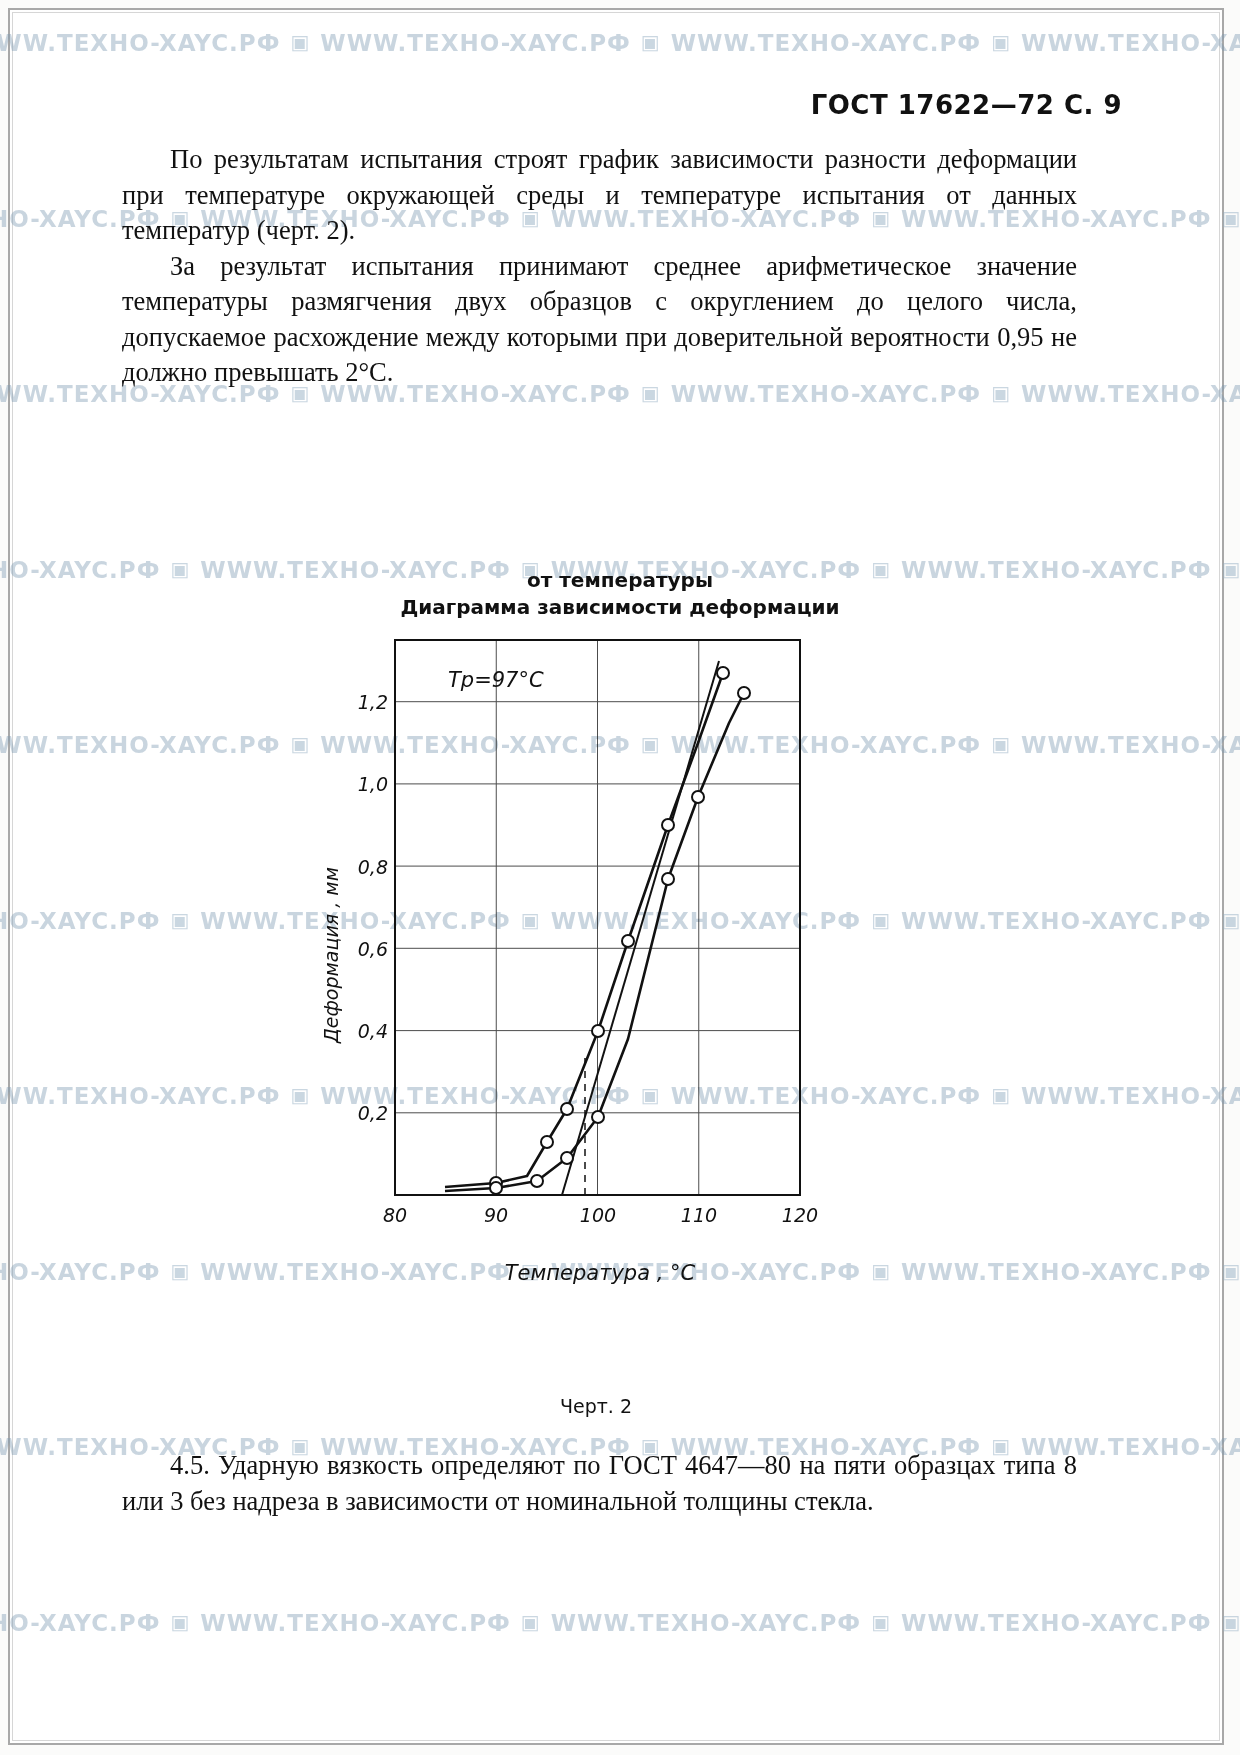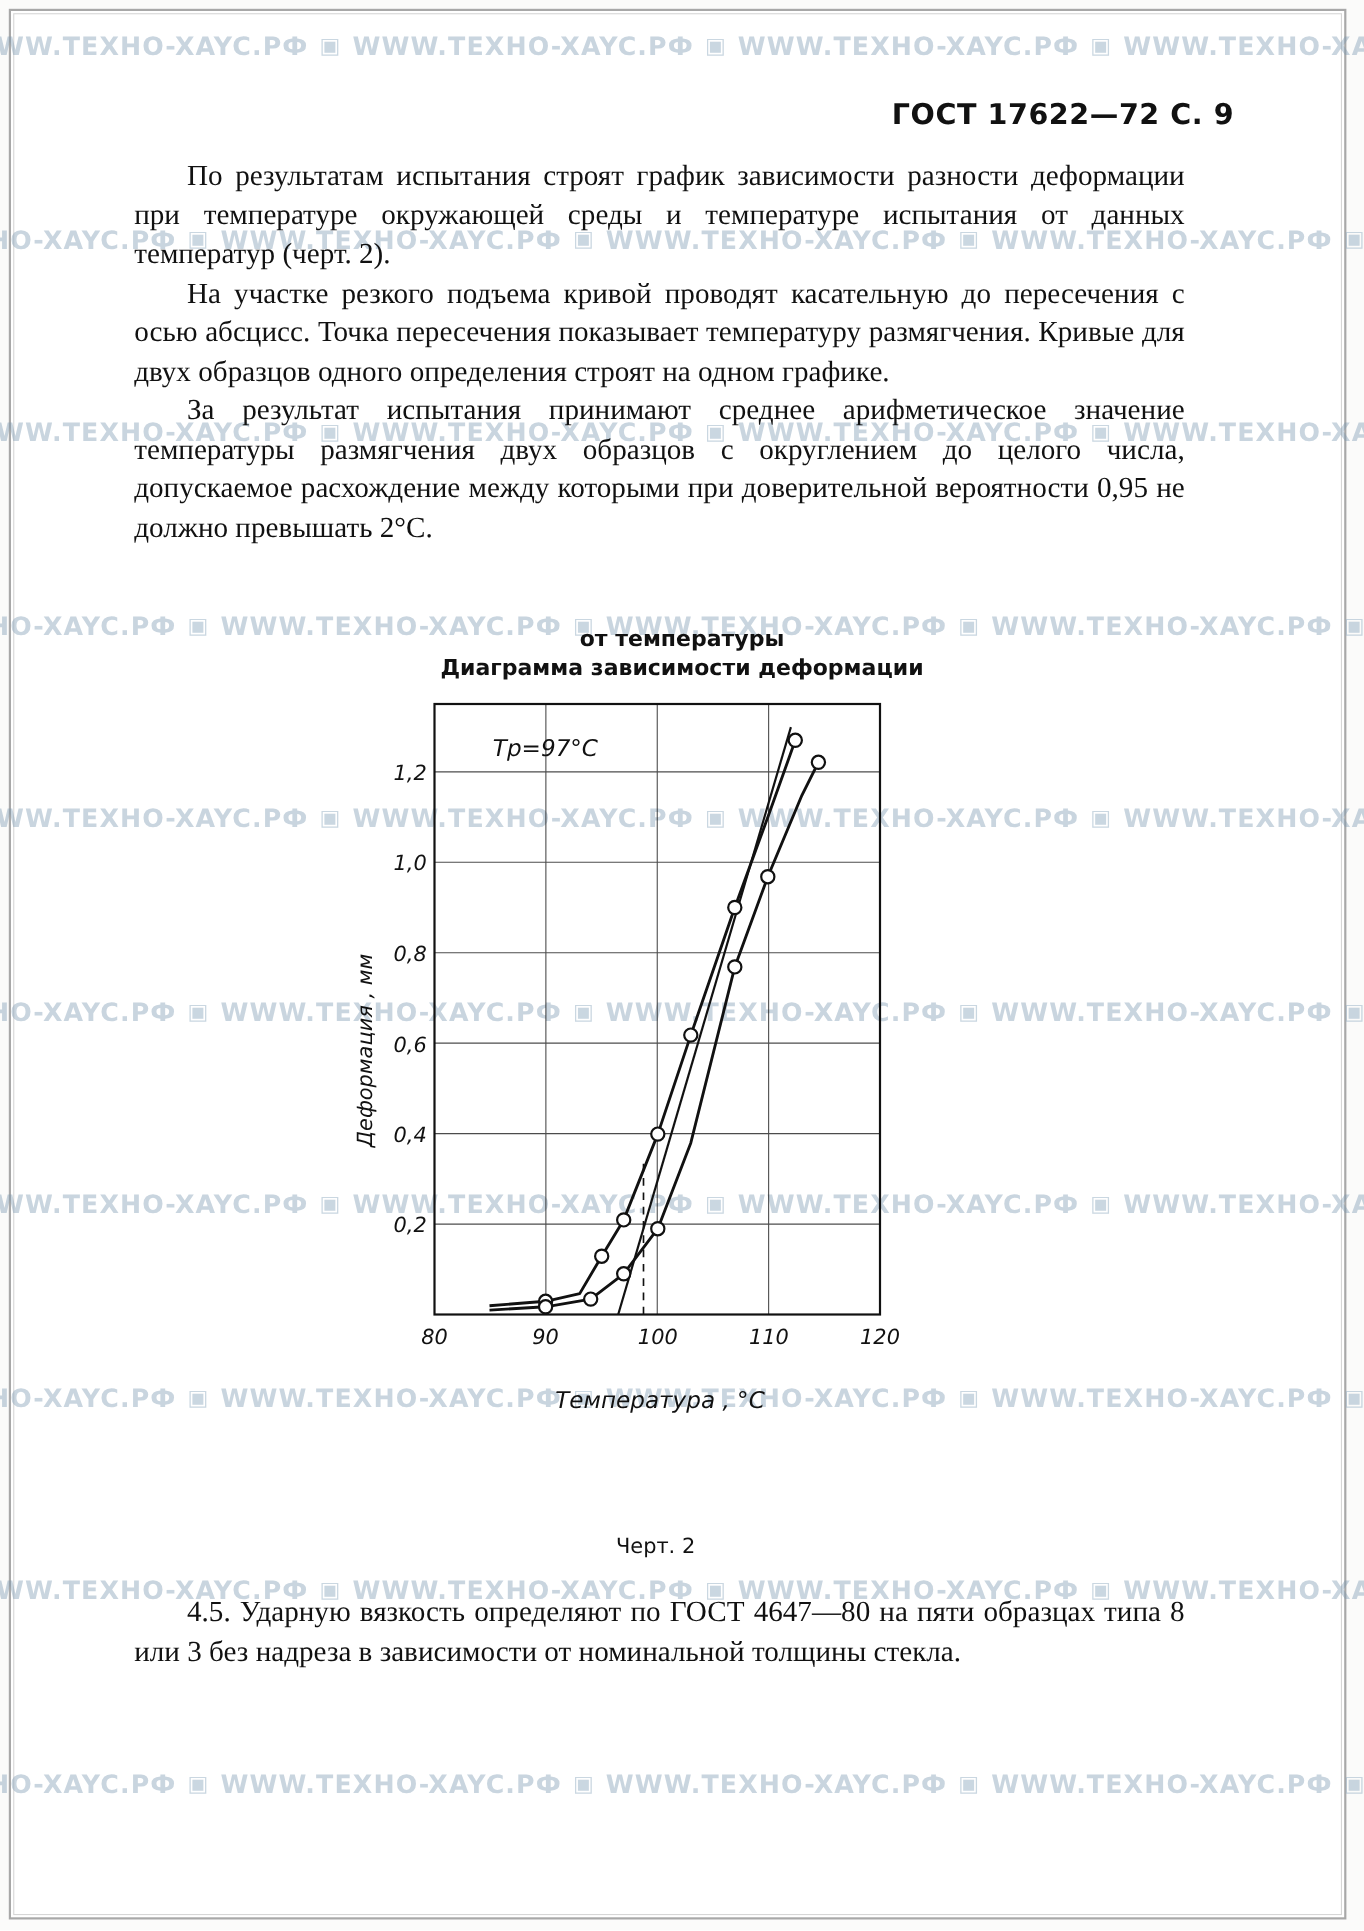--- a/index.html
+++ b/index.html
@@ -144,21 +144,20 @@
   <div class="scan-edge">
     <div class="scan-edge-inner"></div>
   </div>
 
   <div class="content">
 
     <div class="header-right">ГОСТ 17622—72 С. 9</div>
 
     <div class="body-text">
       <p>По результатам испытания строят график зависимости разности деформации при температуре окружающей среды и температуре испытания от данных температур (черт. 2).</p>
-      <p>На участке резкого подъема кривой проводят касательную до пересечения с осью абсцисс. Точка пересечения показывает температуру размягчения. Кривые для двух образцов одного определения строят на одном графике.</p>
       <p>За результат испытания принимают среднее арифметическое значение температуры размягчения двух образцов с округлением до целого числа, допускаемое расхождение между которыми при доверительной вероятности 0,95 не должно превышать 2°С.</p>
     </div>
 
     <div class="fig-title">
       <div>от температуры</div>
       <div>Диаграмма зависимости деформации</div>
     </div>
 
     <div class="chart-wrap">
       <svg width="640" height="760" viewBox="0 0 640 760" xmlns="http://www.w3.org/2000/svg">

